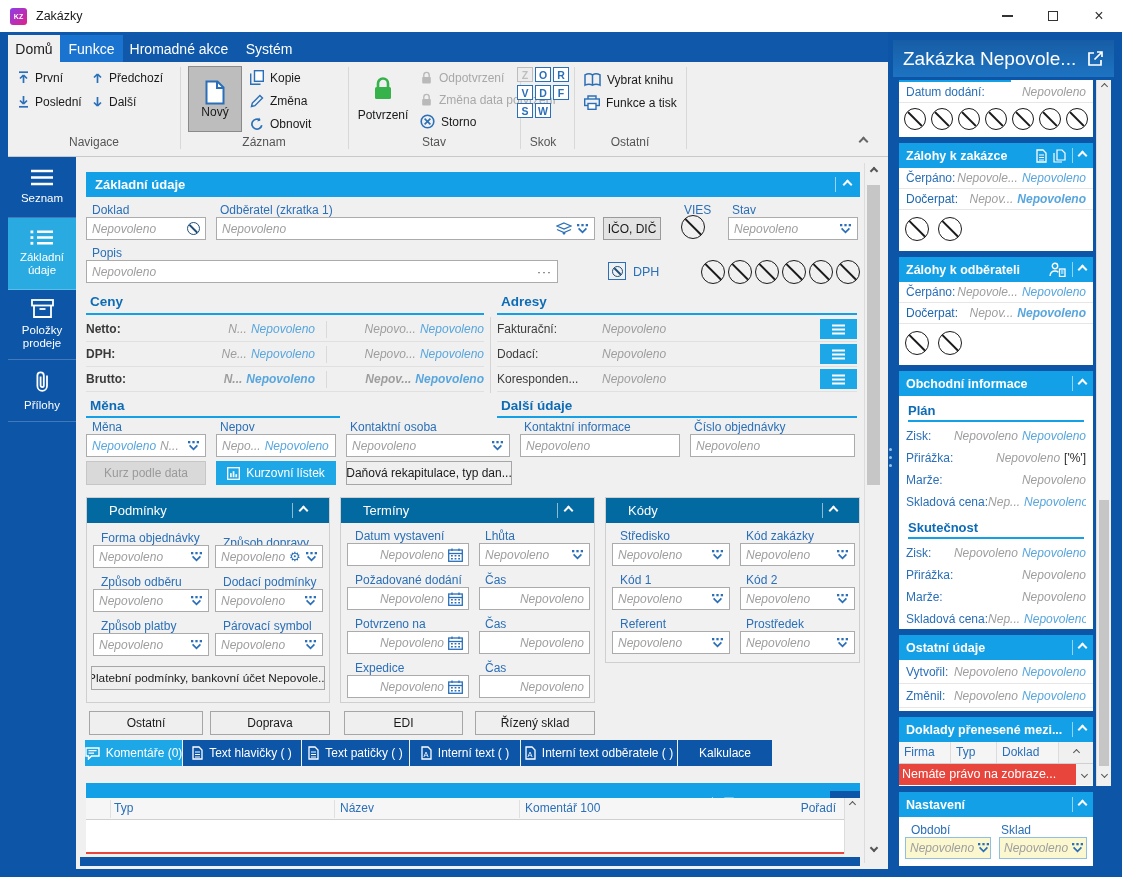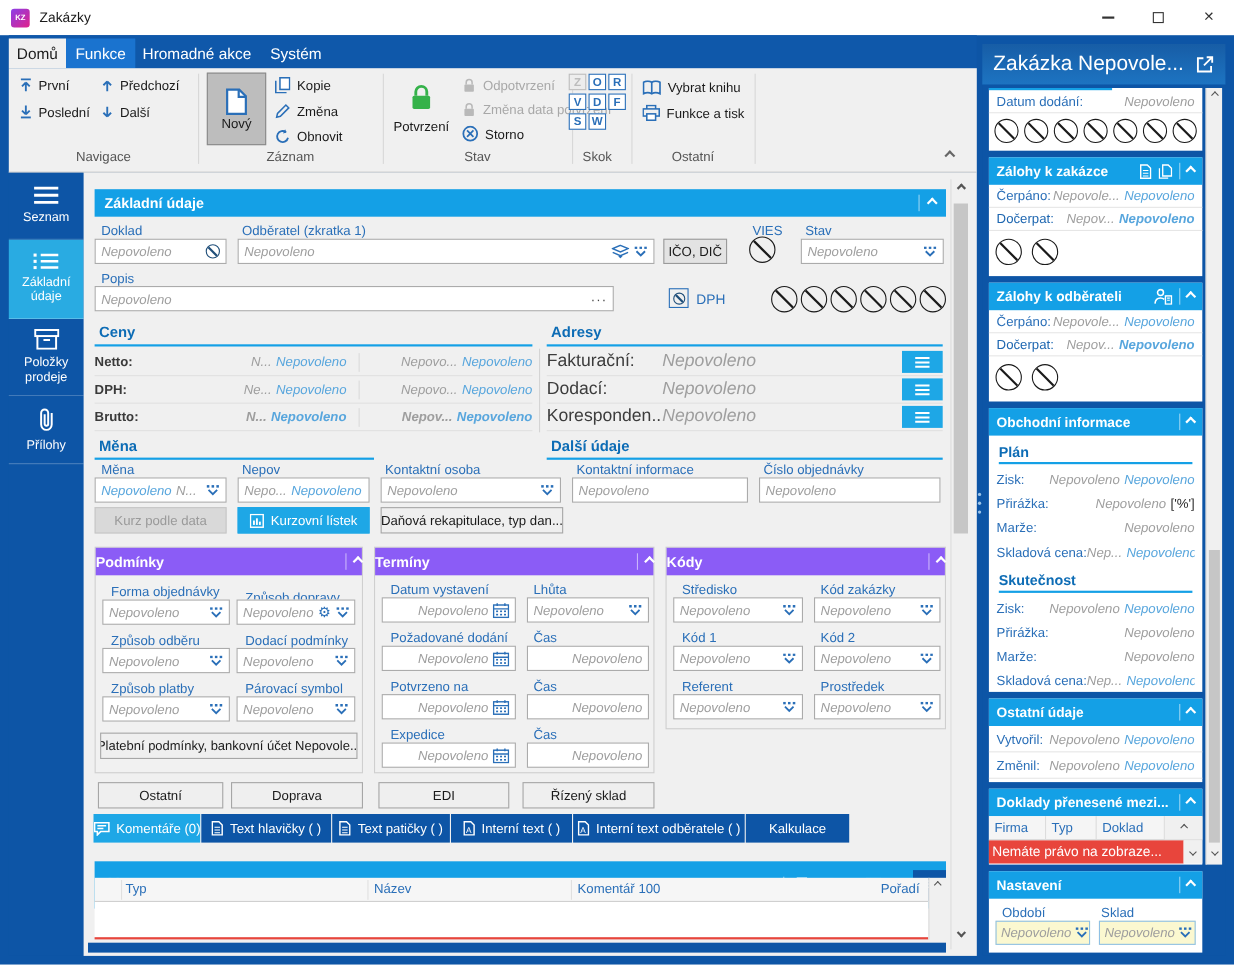--- a/index.html
+++ b/index.html
@@ -54,25 +54,25 @@
   .btn{position:absolute;background:#efefef;border:1px solid #a6a6a6;color:#1a1a1a;font-size:12px;display:flex;align-items:center;justify-content:center;gap:6px;white-space:nowrap;overflow:hidden}
   .btn.dis{background:#d9d9d9;border-color:#c6c6c6;color:#9a9a9a}
   .btn.cyan{background:#1ea7e6;border-color:#1ea7e6;color:#fff}
   .subt{position:absolute;color:#0d6cb5;font-weight:bold;font-size:13.5px;white-space:nowrap}
   .uline{position:absolute;height:2px;background:#14a0e6}
   .vline{position:absolute;width:1px;background:#d4d4d4}
   .crow2{position:absolute;height:25px;display:flex;align-items:center;border-bottom:1px solid #e0e0e0;font-size:12px;gap:4px}
   .cl{color:#3a3a3a;font-weight:600;margin-right:2px}
   .cdiv{width:1px;height:17px;background:#dadada;margin:0 7px}
   .c2wrap{width:146px;display:flex;justify-content:flex-end;gap:4px}
-  .arow{position:absolute;height:25px;display:flex;align-items:center;border-bottom:1px solid #e0e0e0;font-size:16px}
+  .arow{position:absolute;height:25px;display:flex;align-items:center;border-bottom:1px solid #e0e0e0;font-size:12px}
   .al{color:#3c3c3c;width:105px;overflow:hidden;white-space:nowrap}
   .burger{margin-left:auto;width:37px;height:20px;background:#1ea7e6;display:flex;align-items:center;justify-content:center;color:#fff}
   .panelbox{position:absolute;border:1px solid #cfcfcf;background:#f1f1f1}
-  .pbh{height:25px;background:#8b5cf6;color:#fff;font-weight:bold;font-size:13px;display:flex;align-items:center;padding:0 0}
+  .pbh{height:25px;background:#0369a1;color:#fff;font-weight:normal;font-size:13px;display:flex;align-items:center;padding:0 22px}
   .pbh .sp{margin-left:auto;display:flex;align-items:center;gap:7px}
   .plbl{position:absolute;color:#2a6fb8;font-size:12px;white-space:nowrap}
   .btab{position:absolute;top:583px;height:26px;background:#0d55a6;color:#fff;font-size:12px;display:flex;align-items:center;justify-content:center;gap:6px;white-space:nowrap;overflow:hidden}
   .btab.active{background:#1ea7e6}
   
   .ne{display:inline-block;border:2px solid currentColor;border-radius:50%;position:relative;color:#1a1a1a;overflow:hidden;flex:none}
   .ne::after{content:"";position:absolute;left:-20%;top:50%;margin-top:-1px;width:140%;height:2px;background:currentColor;transform:rotate(45deg)}
   .ne.sm{border-width:1.5px}
   .ne.sm::after{height:1.5px}
   .ne24{width:24px;height:24px}.ne22{width:22px;height:22px}.ne13{width:13px;height:13px}.ne11{width:11px;height:11px}

